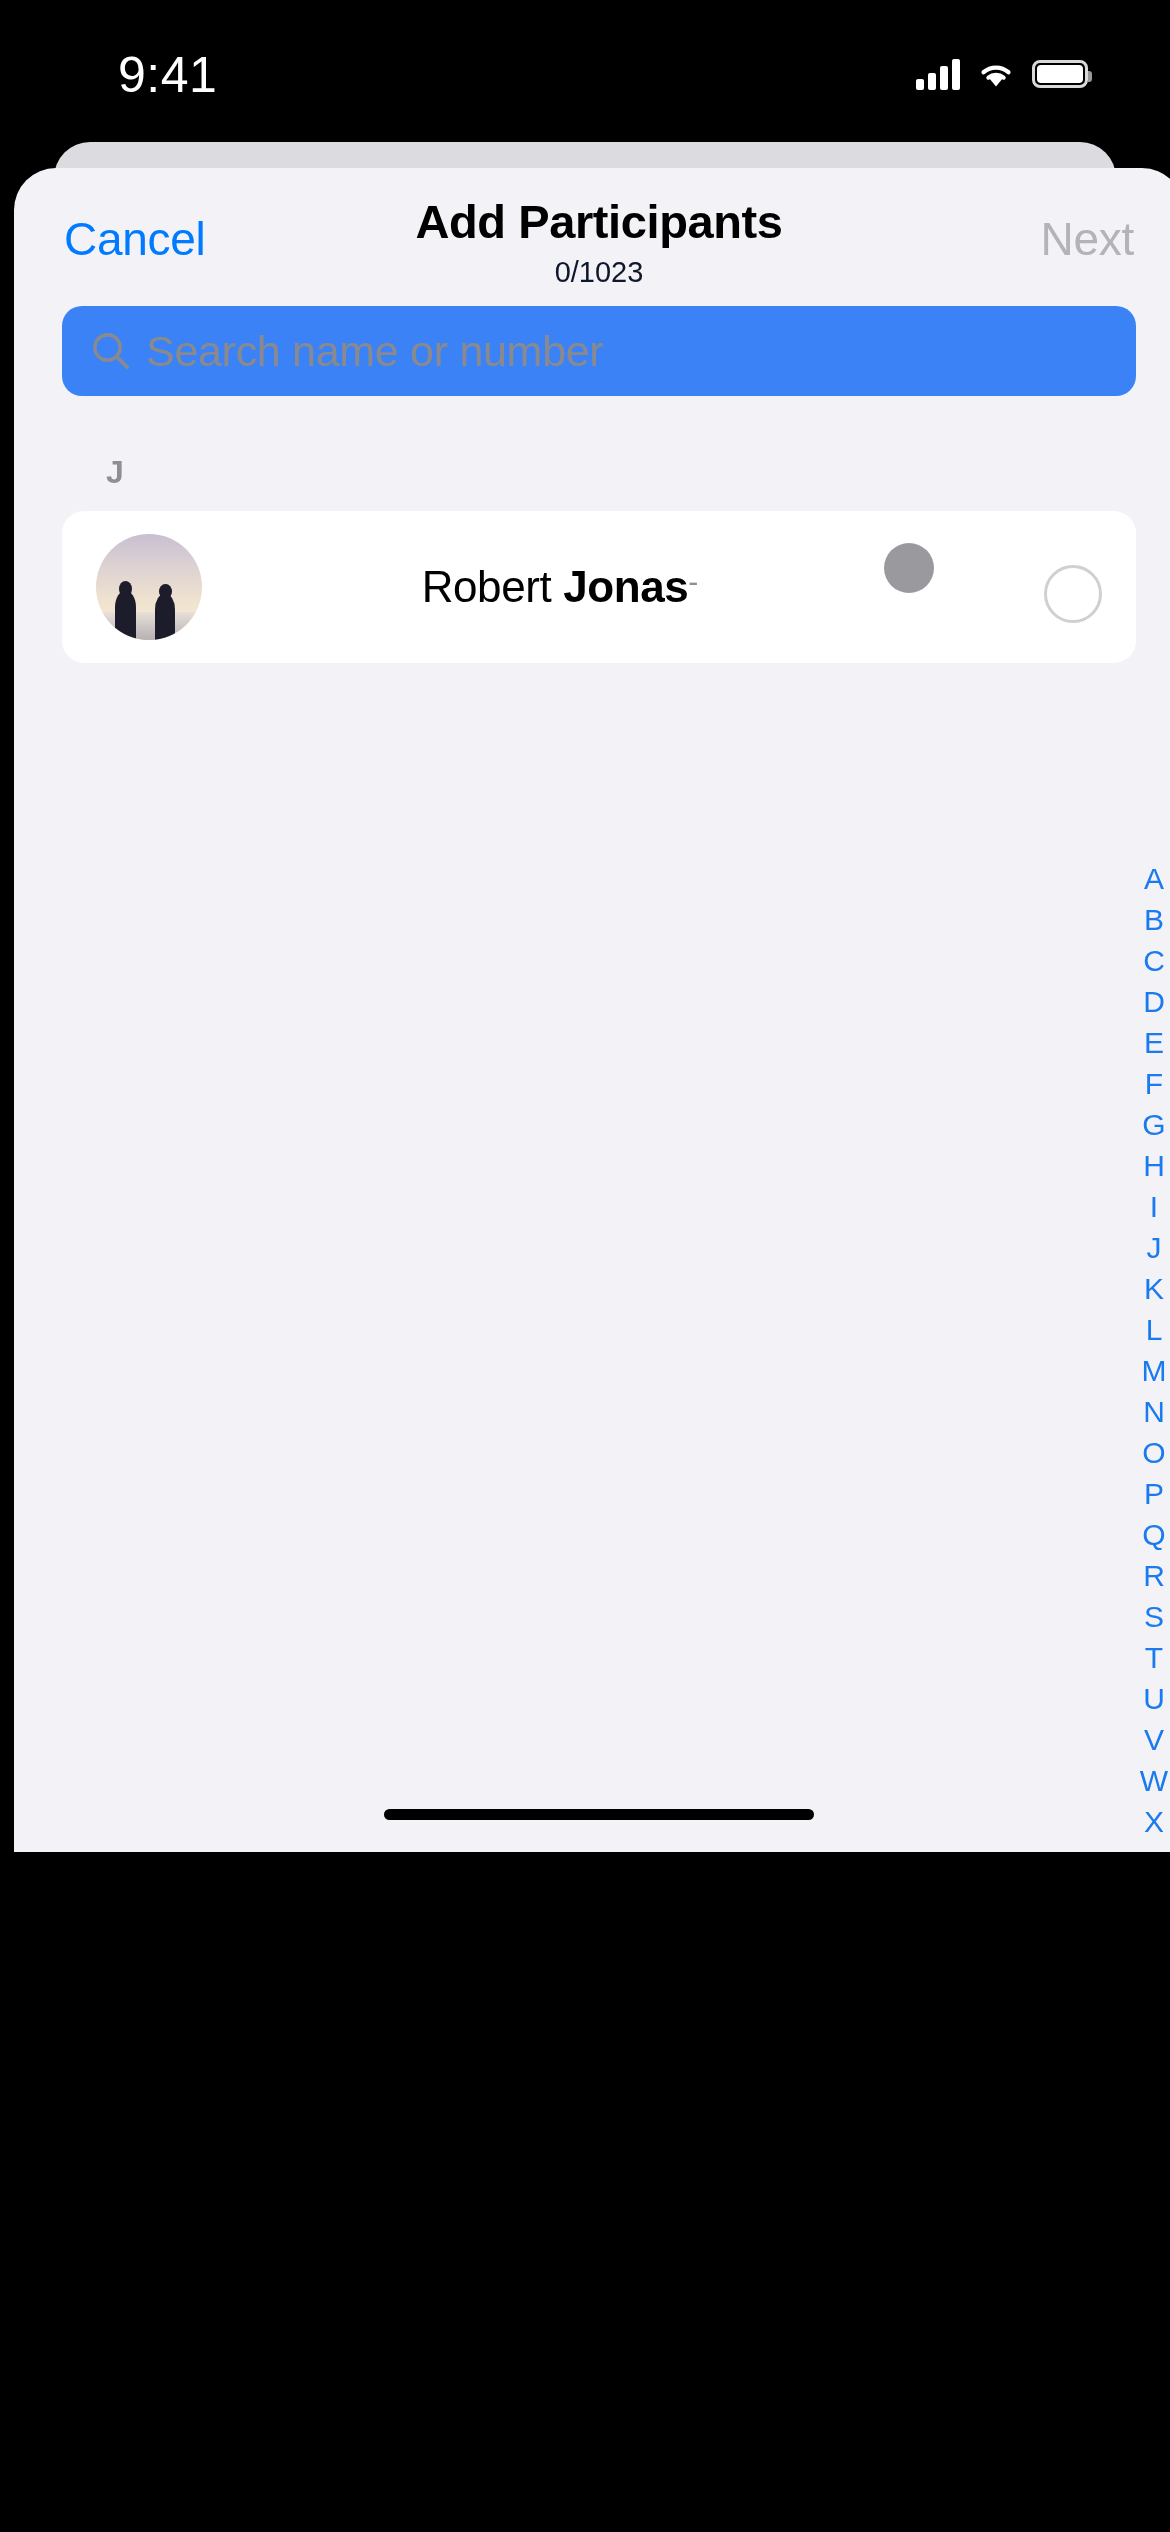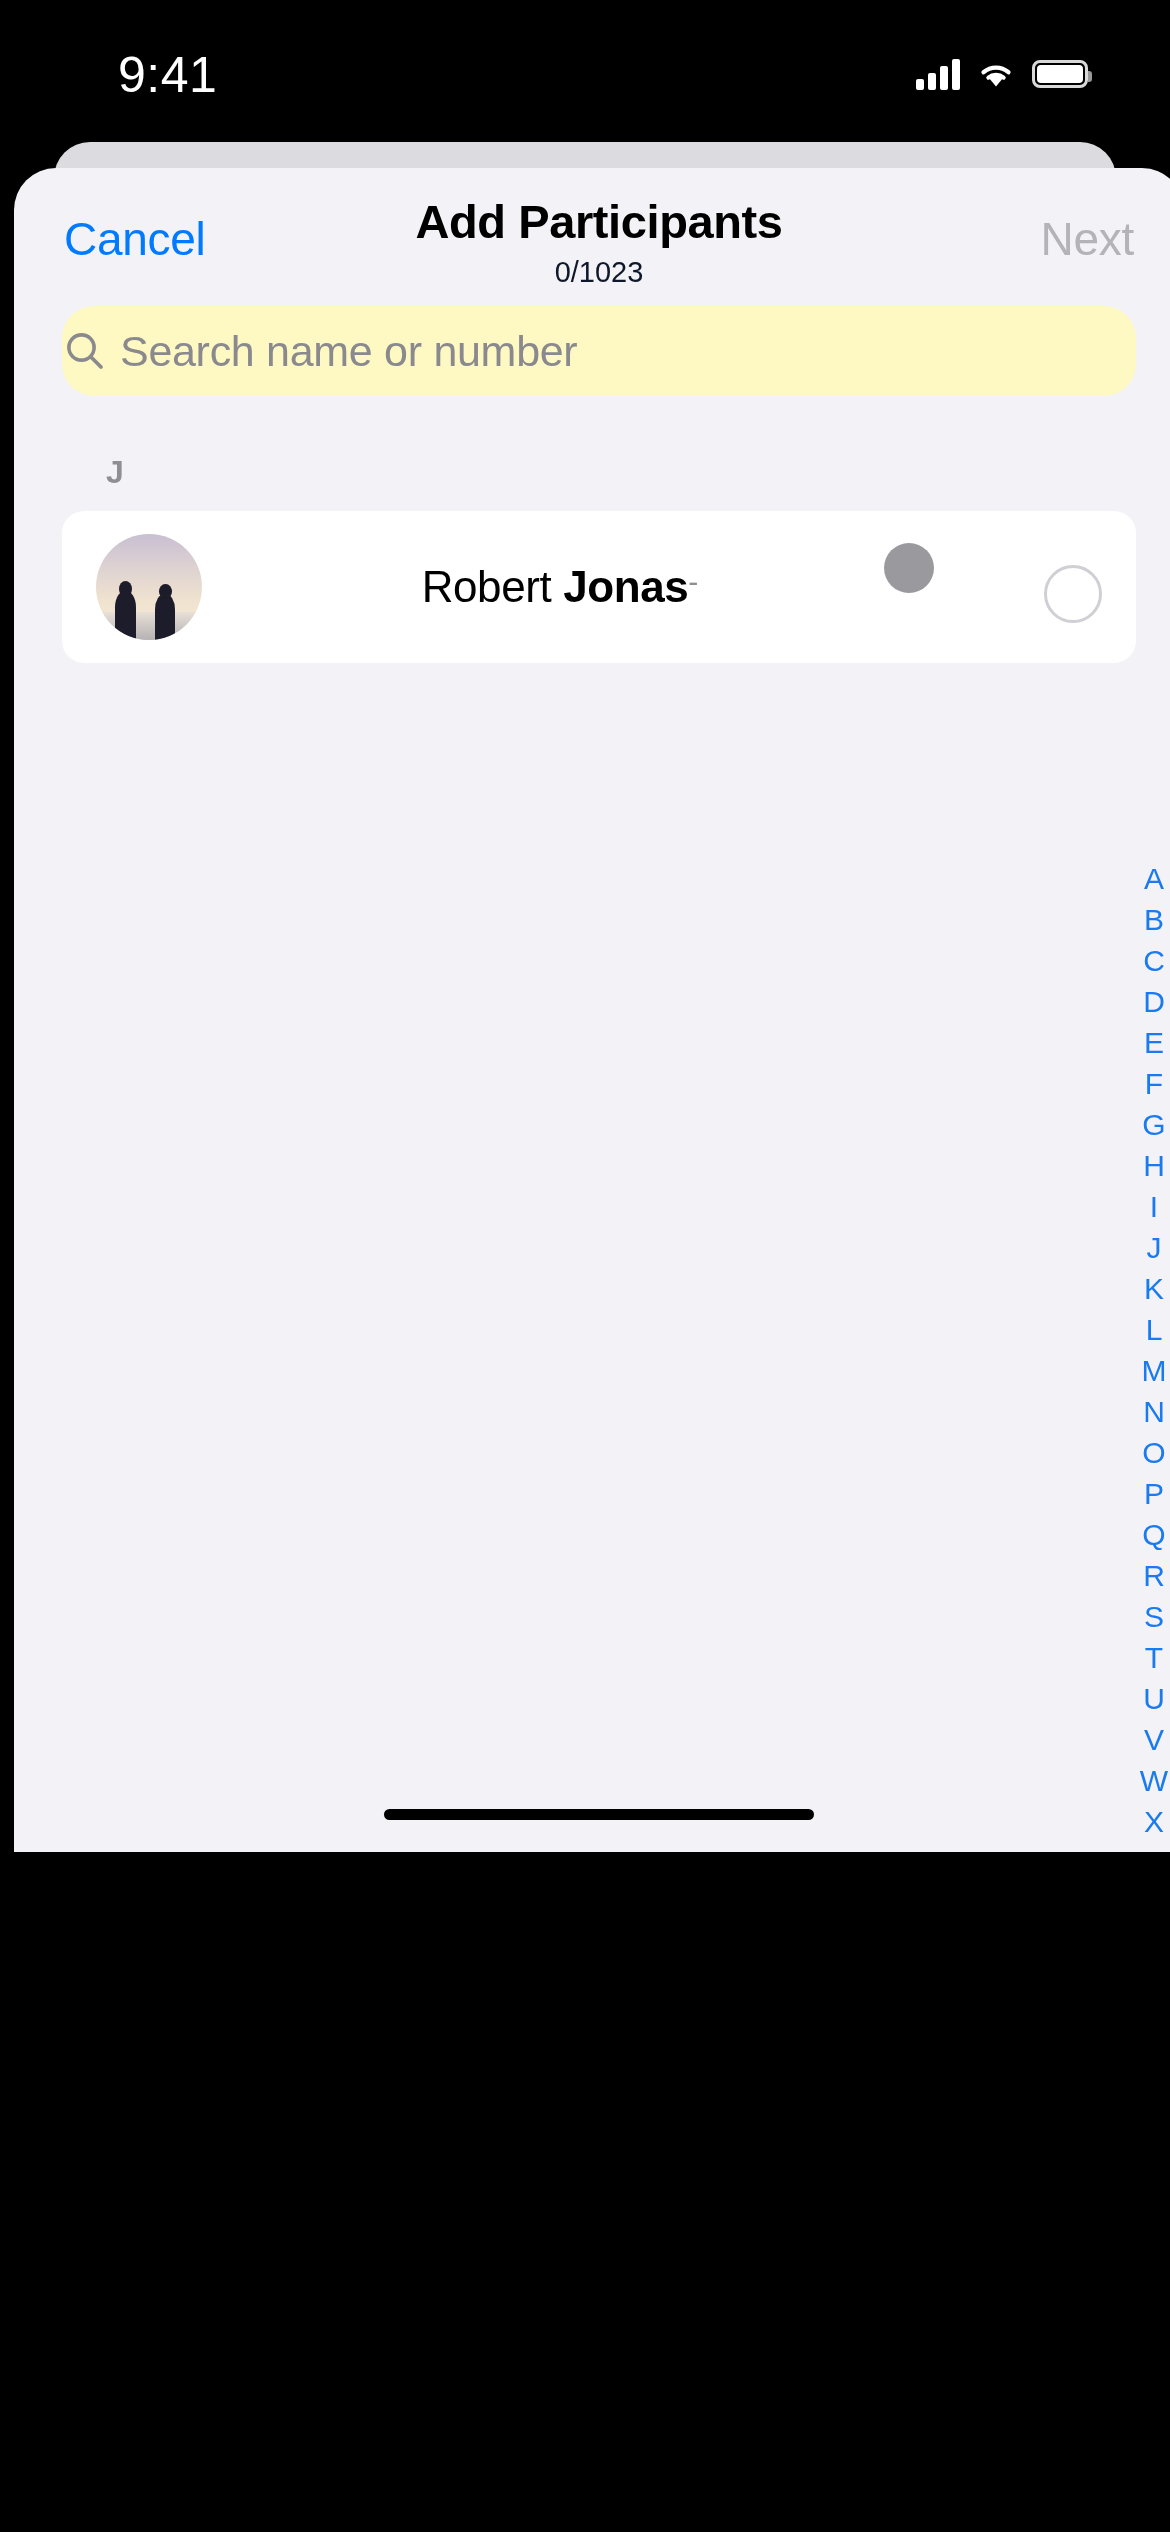--- a/index.html
+++ b/index.html
@@ -95,23 +95,24 @@
   }
   .nav-sub {
     font-size:29px; color:#0f172a; line-height:40px; margin-top:2px;
   }
 
   
   .searchwrap { padding:0 48px; margin-top:10px; }
   .searchbar {
     position:relative;
     height:90px;
-    background:#fef9c3;
-    border-radius:32px;
+    background:#3b82f6;
+    border-radius:20px;
     display:flex; align-items:center;
+    padding-left:26px;
   }
   .search-icon { width:46px; height:46px; flex:0 0 auto; margin-right:12px; }
   .search-input {
     flex:1 1 auto;
     border:none; outline:none; background:transparent;
     font-family:inherit; font-size:43px; color:#000;
     letter-spacing:-0.3px;
     padding:0; margin:0; height:60px;
   }
   .search-input::placeholder { color:#8a8a8e; }

